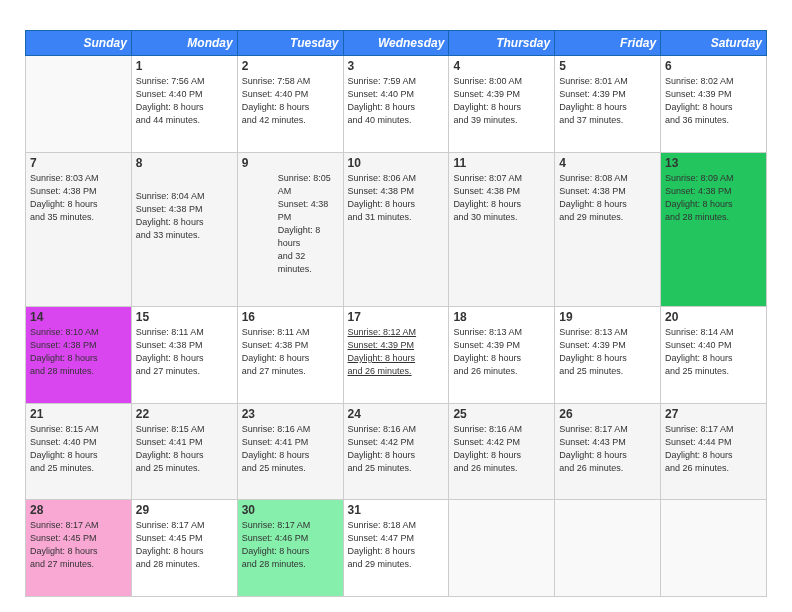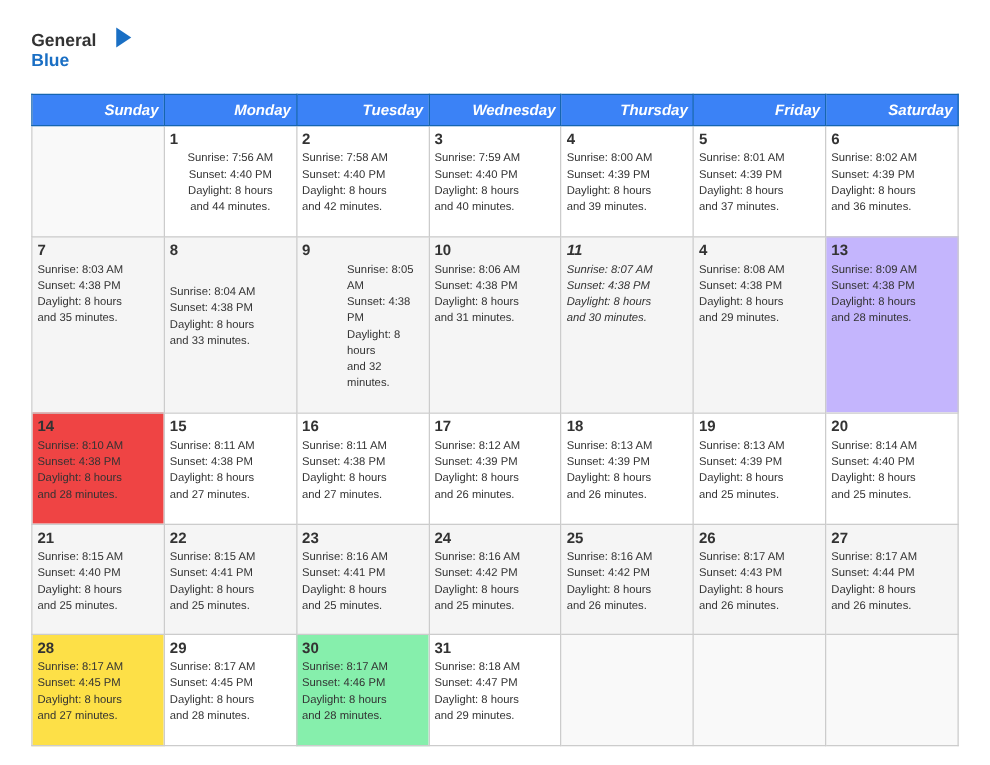--- a/index.html
+++ b/index.html
@@ -78,51 +78,40 @@
       font-size: 9px;
       line-height: 1.45;
       color: #333;
     }
   </style>
 </head>
 <body>
 
 <div class="page">
   <div class="header">
-    <div class="logo">
-      <div>
-        <svg width="90" height="40" viewBox="0 0 90 40">
-
-          <text x="0" y="17" font-family="Arial" font-weight="bold" font-size="14" fill="#333">General</text>
-
-          <polygon points="68,2 80,10 68,18" fill="#1a6fc4"></polygon>
-          <text x="0" y="33" font-family="Arial" font-weight="bold" font-size="14" fill="#1a6fc4">Blue</text>
-        </svg>
-      </div>
-    </div>
   </div>
 
   <table class="calendar">
     <thead>
       <tr>
         <th>Sunday</th>
         <th>Monday</th>
         <th>Tuesday</th>
         <th>Wednesday</th>
         <th>Thursday</th>
         <th>Friday</th>
         <th>Saturday</th>
       </tr>
     </thead>
     <tbody id="calendar-body">
     <tr>
           <td class="empty" style="background: rgb(249, 249, 249);"></td>
           <td style="background: rgb(255, 255, 255);">
             <span class="day-num">1</span>
-            <div class="day-info" style="white-space: pre-line; text-align: center;">Sunrise: 7:56 AM
+            <div class="day-info" style="white-space: pre-line;">Sunrise: 7:56 AM
 Sunset: 4:40 PM
 Daylight: 8 hours
 and 44 minutes.</div>
           </td>
           <td style="background: rgb(255, 255, 255);">
             <span class="day-num">2</span>
             <div class="day-info" style="white-space: pre-line;">Sunrise: 7:58 AM
 Sunset: 4:40 PM
 Daylight: 8 hours
 and 42 minutes.</div>
@@ -178,44 +167,44 @@
 Daylight: 8 hours
 and 32 minutes.</div>
           </td>
           <td style="background: rgb(245, 245, 245);">
             <span class="day-num">10</span>
             <div class="day-info" style="white-space: pre-line;">Sunrise: 8:06 AM
 Sunset: 4:38 PM
 Daylight: 8 hours
 and 31 minutes.</div>
           </td>
-          <td style="background: rgb(245, 245, 245); font-style: italic;">
+          <td style="background: rgb(245, 245, 245);">
             <span class="day-num">11</span>
             <div class="day-info" style="white-space: pre-line;">Sunrise: 8:07 AM
 Sunset: 4:38 PM
 Daylight: 8 hours
 and 30 minutes.</div>
           </td>
           <td style="background: rgb(245, 245, 245);">
             <span class="day-num">4</span>
             <div class="day-info" style="white-space: pre-line;">Sunrise: 8:08 AM
 Sunset: 4:38 PM
 Daylight: 8 hours
 and 29 minutes.</div>
           </td>
-          <td style="background: #c4b5fd;">
+          <td style="background: #22c55e;">
             <span class="day-num">13</span>
             <div class="day-info" style="white-space: pre-line;">Sunrise: 8:09 AM
 Sunset: 4:38 PM
 Daylight: 8 hours
 and 28 minutes.</div>
           </td>
         </tr>
         <tr>
-          <td style="background: #ef4444;">
+          <td style="background: #d946ef;">
             <span class="day-num">14</span>
             <div class="day-info" style="white-space: pre-line;">Sunrise: 8:10 AM
 Sunset: 4:38 PM
 Daylight: 8 hours
 and 28 minutes.</div>
           </td>
           <td style="background: rgb(255, 255, 255);">
             <span class="day-num">15</span>
             <div class="day-info" style="white-space: pre-line;">Sunrise: 8:11 AM
 Sunset: 4:38 PM
@@ -224,21 +213,21 @@
           </td>
           <td style="background: rgb(255, 255, 255);">
             <span class="day-num">16</span>
             <div class="day-info" style="white-space: pre-line;">Sunrise: 8:11 AM
 Sunset: 4:38 PM
 Daylight: 8 hours
 and 27 minutes.</div>
           </td>
           <td style="background: rgb(255, 255, 255);">
             <span class="day-num">17</span>
-            <div class="day-info" style="white-space: pre-line;">Sunrise: 8:12 AM
+            <div class="day-info" style="white-space: pre-line; text-decoration: underline;">Sunrise: 8:12 AM
 Sunset: 4:39 PM
 Daylight: 8 hours
 and 26 minutes.</div>
           </td>
           <td style="background: rgb(255, 255, 255);">
             <span class="day-num">18</span>
             <div class="day-info" style="white-space: pre-line;">Sunrise: 8:13 AM
 Sunset: 4:39 PM
 Daylight: 8 hours
 and 26 minutes.</div>
@@ -303,21 +292,21 @@
           </td>
           <td style="background: rgb(245, 245, 245);">
             <span class="day-num">27</span>
             <div class="day-info" style="white-space: pre-line;">Sunrise: 8:17 AM
 Sunset: 4:44 PM
 Daylight: 8 hours
 and 26 minutes.</div>
           </td>
         </tr>
         <tr>
-          <td style="background: #fde047; margin-top: 28px;">
+          <td style="background: #f9a8d4; margin-top: 28px;">
             <span class="day-num">28</span>
             <div class="day-info" style="white-space: pre-line;">Sunrise: 8:17 AM
 Sunset: 4:45 PM
 Daylight: 8 hours
 and 27 minutes.</div>
           </td>
           <td style="background: rgb(255, 255, 255);">
             <span class="day-num">29</span>
             <div class="day-info" style="white-space: pre-line;">Sunrise: 8:17 AM
 Sunset: 4:45 PM

